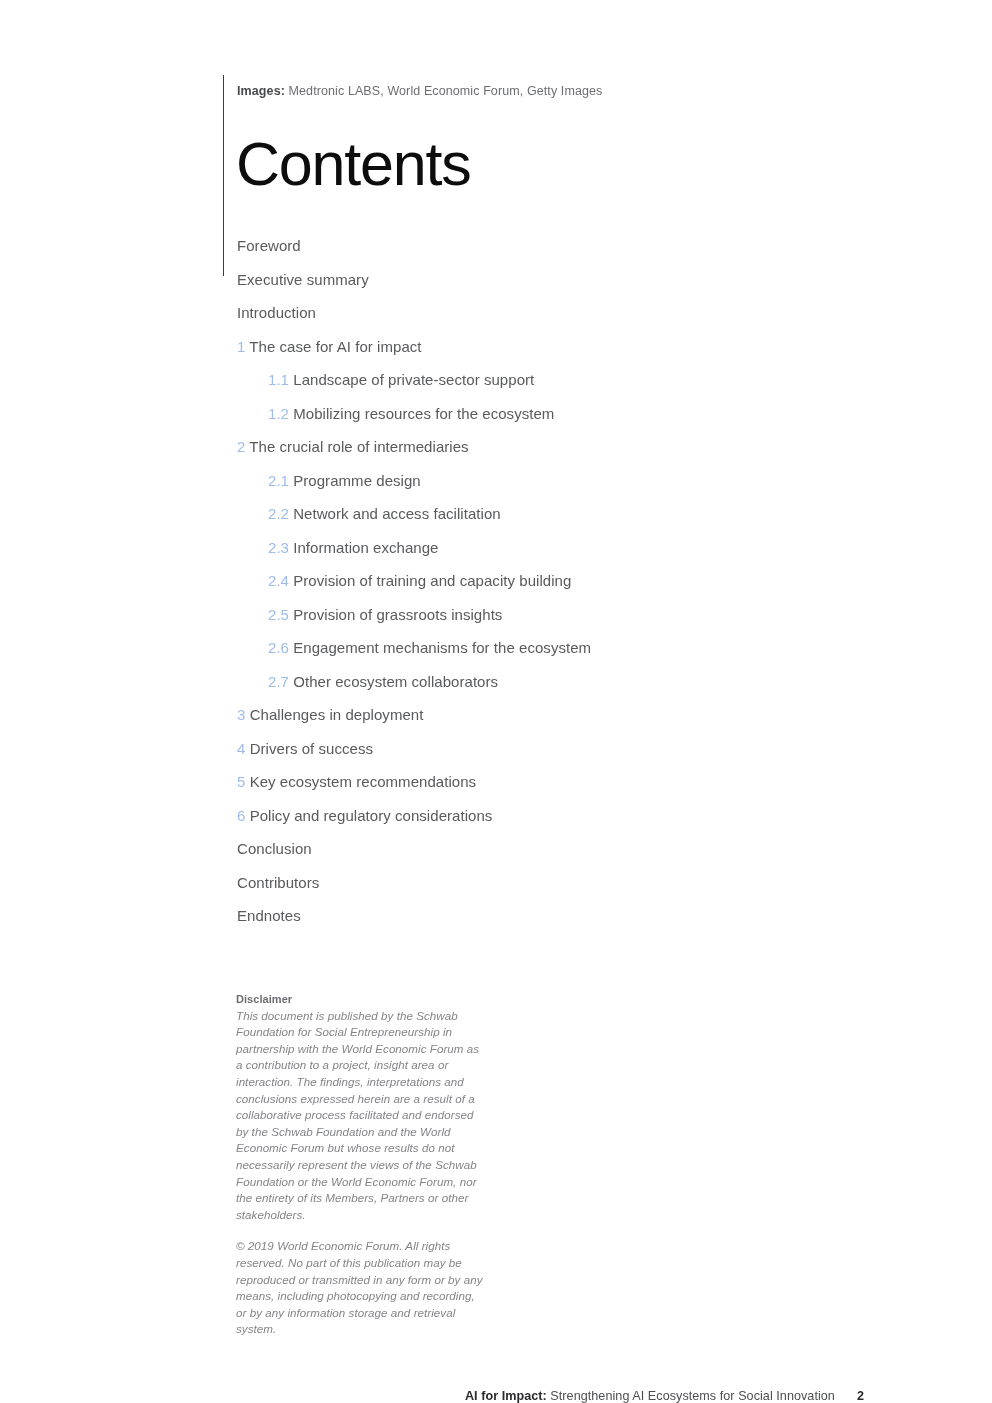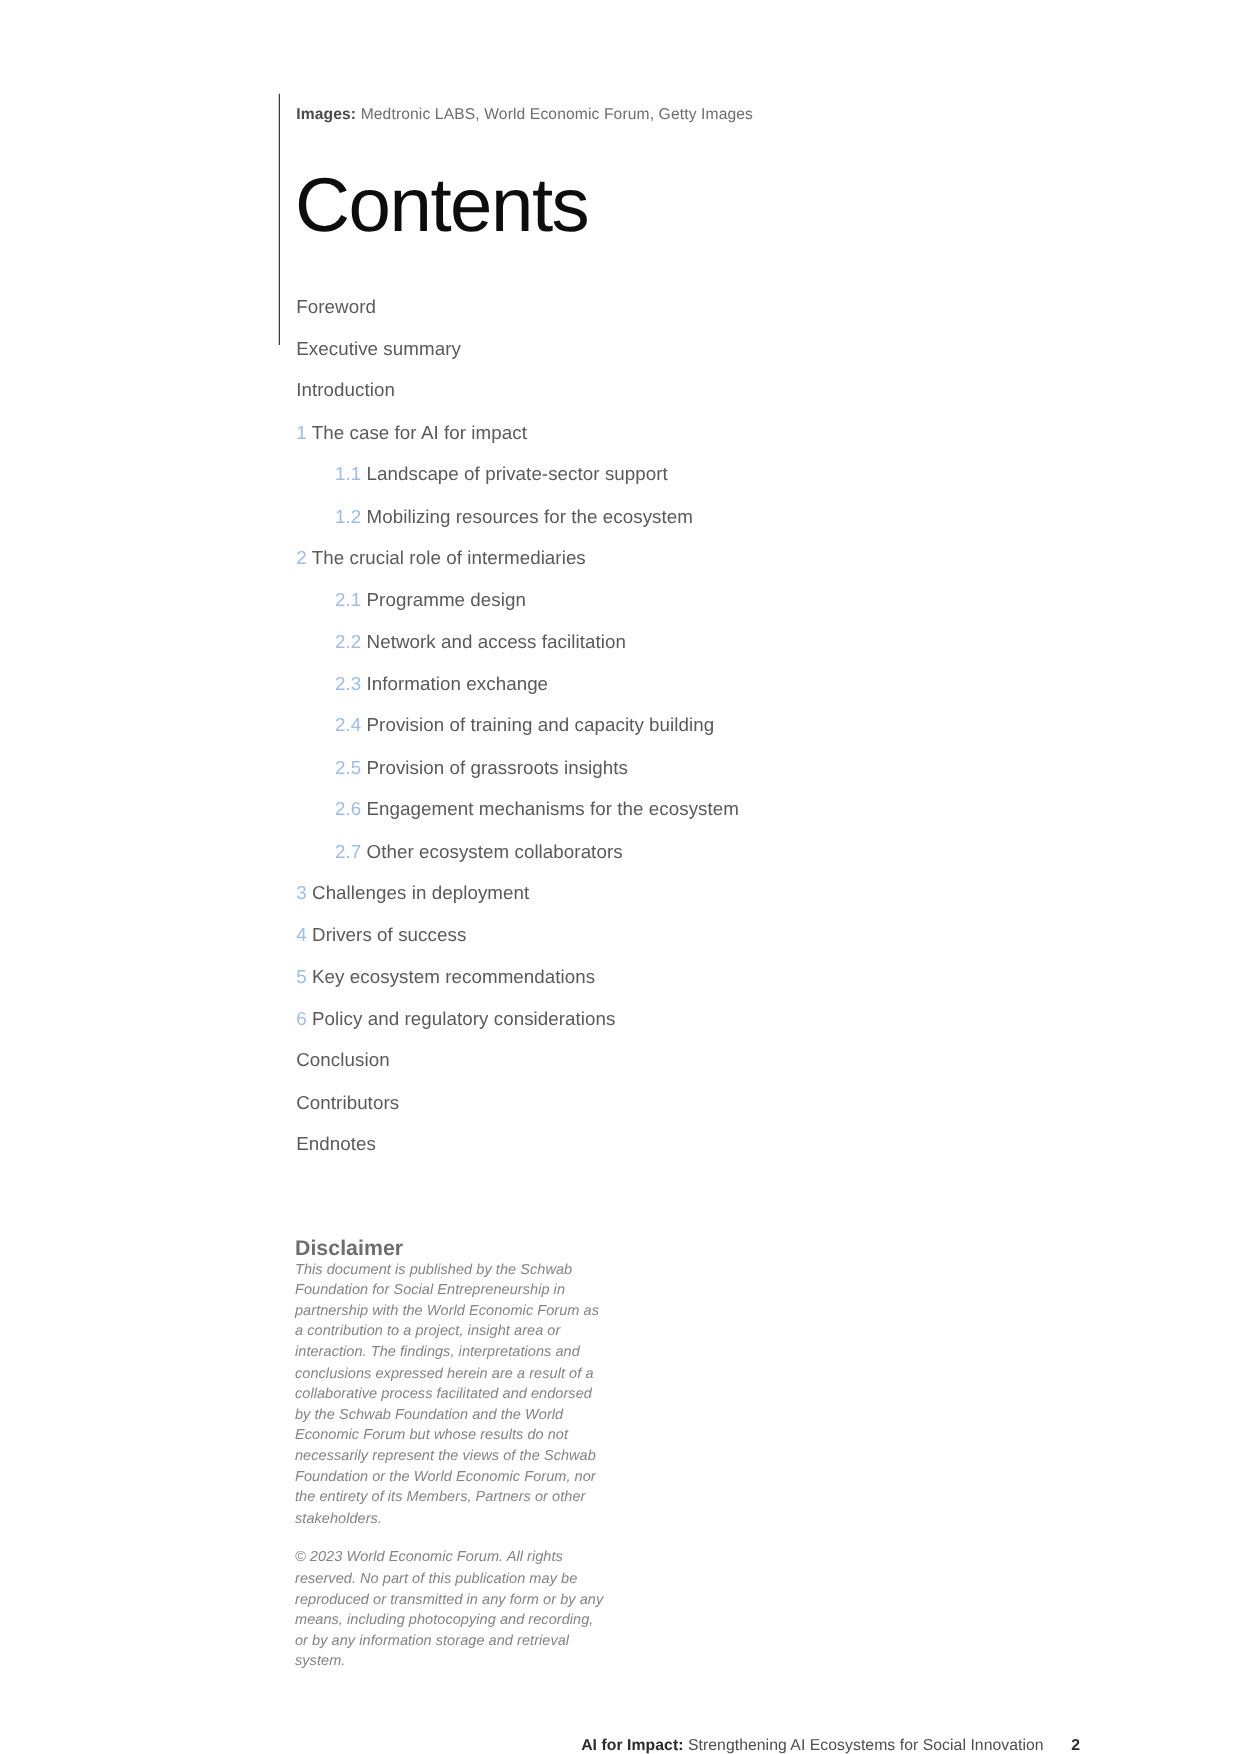--- a/index.html
+++ b/index.html
@@ -97,21 +97,21 @@
   }
 
   
   .disclaimer {
     position: absolute;
     left: 236px;
     top: 951px;
     width: 250px;
   }
   .disclaimer .heading {
-    font-size: 17px;
+    font-size: 11px;
     line-height: 16.6px;
     font-weight: 700;
     color: #6d6e71;
     letter-spacing: 0.05px;
   }
   .disclaimer p {
     margin: 0;
     font-size: 11.6px;
     line-height: 16.6px;
     color: #838487;
@@ -246,21 +246,21 @@
       </div>
       <div class="toc-row level-1">
         <div class="label"><span class="txt">Endnotes</span></div>
         <div class="page">32</div>
       </div>
     </div>
 
   <div class="disclaimer">
     <div class="heading">Disclaimer</div>
     <p>This document is published by the Schwab Foundation for Social Entrepreneurship in partnership with the World Economic Forum as a contribution to a project, insight area or interaction. The findings, interpretations and conclusions expressed herein are a result of a collaborative process facilitated and endorsed by the Schwab Foundation and the World Economic Forum but whose results do not necessarily represent the views of the Schwab Foundation or the World Economic Forum, nor the entirety of its Members, Partners or other stakeholders.</p>
-    <p class="gap">© 2023 World Economic Forum. All rights reserved. No part of this publication may be reproduced or transmitted in any form or by any means, including photocopying and recording, or by any information storage and retrieval system.</p>
+    <p class="gap">© 2019 World Economic Forum. All rights reserved. No part of this publication may be reproduced or transmitted in any form or by any means, including photocopying and recording, or by any information storage and retrieval system.</p>
   </div>
 
   <div class="footer">
     <div class="footer-inner">
       <span class="doc-title-strong">AI for Impact:</span><span> Strengthening AI Ecosystems for Social Innovation</span><span class="folio">2</span>
     </div>
   </div>
 
 </div>
 

